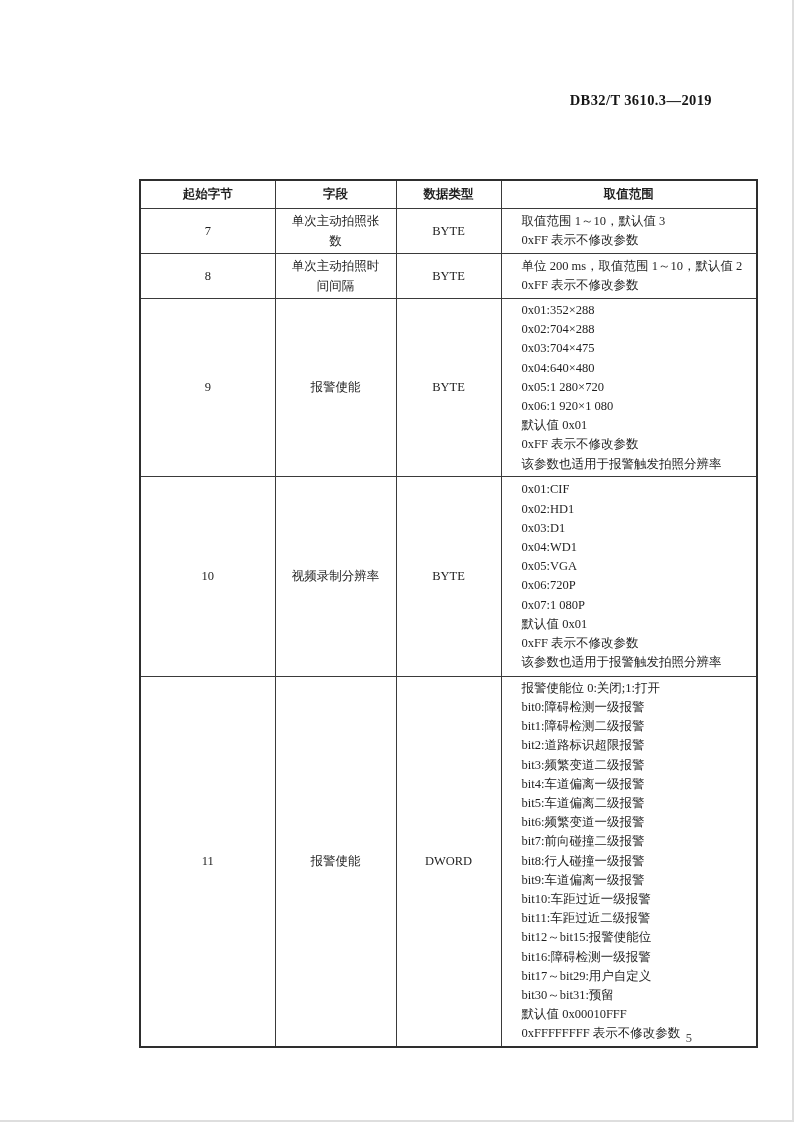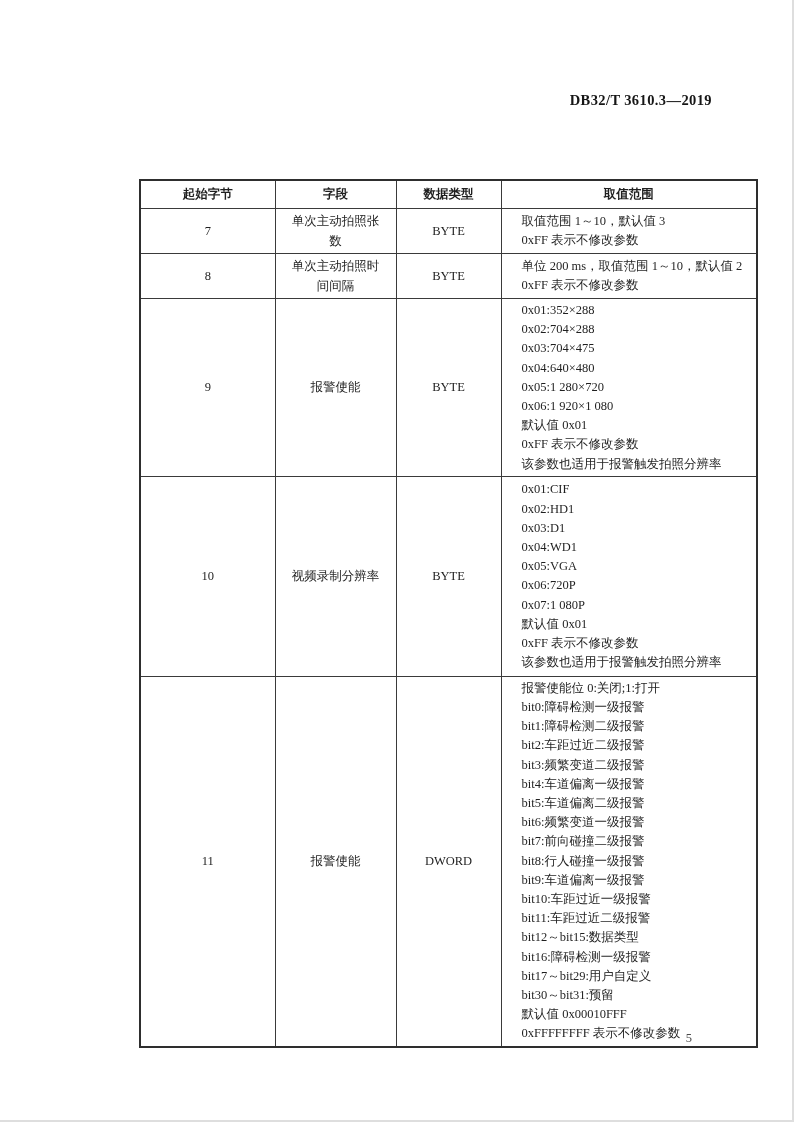--- a/index.html
+++ b/index.html
@@ -131,31 +131,31 @@
         </td>
       </tr>
       <tr class="r11">
         <td class="c">11</td>
         <td class="c">报警使能</td>
         <td class="c">DWORD</td>
         <td class="desc">
           <div class="ln">报警使能位 0:关闭;1:打开</div>
           <div class="ln">bit0:障碍检测一级报警</div>
           <div class="ln">bit1:障碍检测二级报警</div>
-          <div class="ln">bit2:车距过近二级报警</div>
+          <div class="ln">bit2:道路标识超限报警</div>
           <div class="ln">bit3:频繁变道二级报警</div>
           <div class="ln">bit4:车道偏离一级报警</div>
           <div class="ln">bit5:车道偏离二级报警</div>
           <div class="ln">bit6:频繁变道一级报警</div>
           <div class="ln">bit7:前向碰撞二级报警</div>
           <div class="ln">bit8:行人碰撞一级报警</div>
           <div class="ln">bit9:车道偏离一级报警</div>
           <div class="ln">bit10:车距过近一级报警</div>
           <div class="ln">bit11:车距过近二级报警</div>
-          <div class="ln">bit12～bit15:数据类型</div>
+          <div class="ln">bit12～bit15:报警使能位</div>
           <div class="ln">bit16:障碍检测一级报警</div>
           <div class="ln">bit17～bit29:用户自定义</div>
           <div class="ln">bit30～bit31:预留</div>
           <div class="ln">默认值 0x00010FFF</div>
           <div class="ln">0xFFFFFFFF 表示不修改参数</div>
         </td>
       </tr>
     </tbody>
   </table>
 

